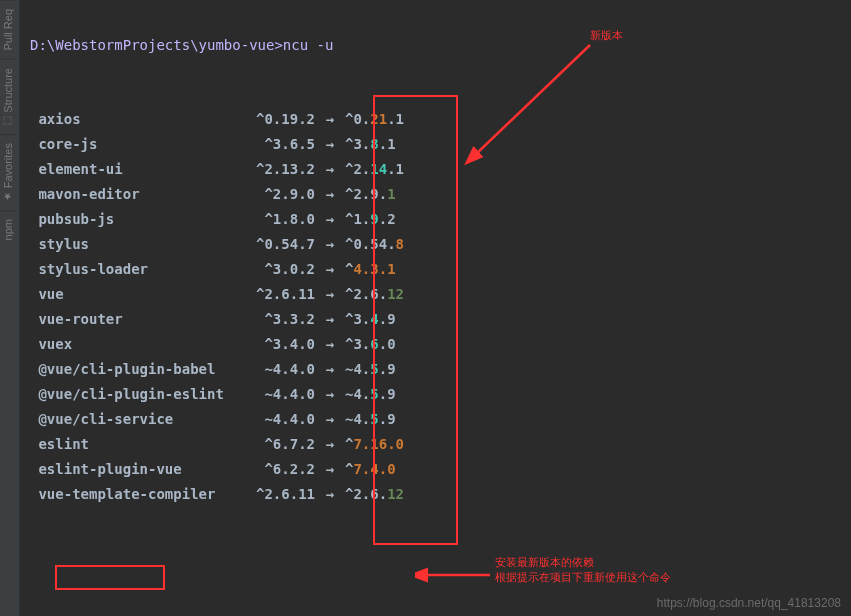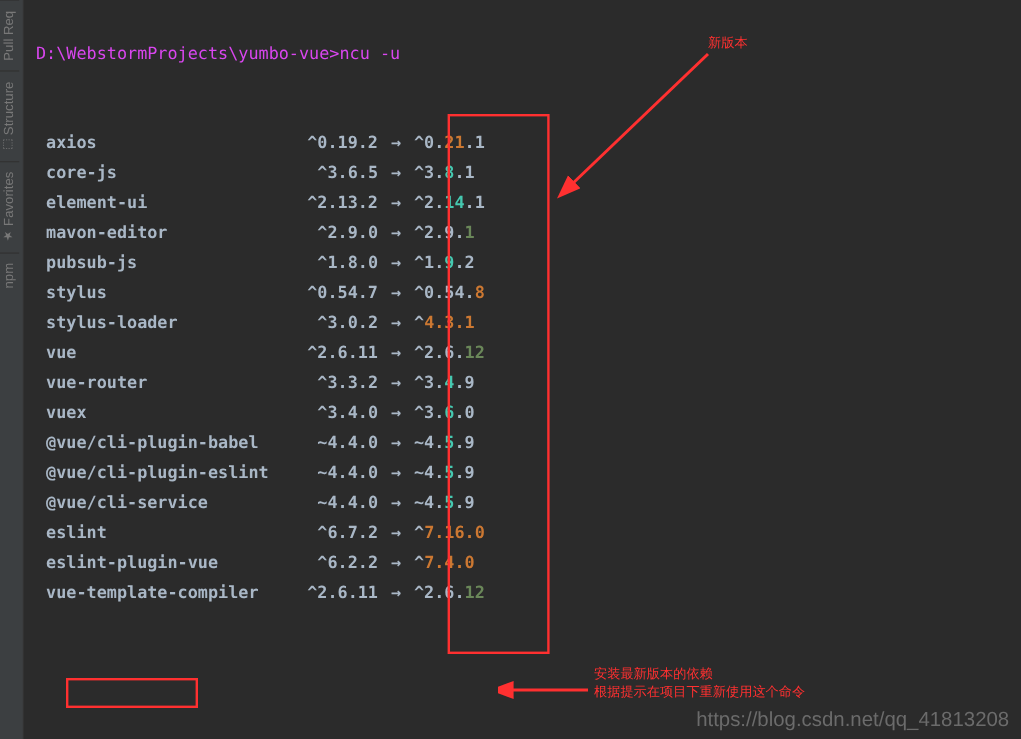--- a/index.html
+++ b/index.html
@@ -41,21 +41,21 @@
 .terminal {
   position: absolute;
   left: 20px;
   top: 0;
   right: 0;
   bottom: 0;
   padding: 8px 10px;
   line-height: 1.8;
   white-space: pre;
 }
-.prompt-line { color: #d946ef; }
+.prompt-line { color: #c4b5fd; }
 .pkg-table { margin-top: 24px; font-weight: bold; }
 .pkg-row { display: flex; align-items: center; height: 25px; }
 .pkg-name { width: 210px; }
 .pkg-old { width: 75px; text-align: right; }
 .pkg-arrow { width: 30px; text-align: center; }
 .pkg-new { width: 75px; text-align: left; padding-right:8px; }
 .c-green { color: #6a8759; }
 .c-cyan { color: #45c8b0; }
 .c-red { color: #cc7832; }
 .highlight-box {
@@ -72,21 +72,21 @@
   font-size: 11px;
   pointer-events: none;
 }
 .ann1 { left: 590px; top: 28px; }
 .ann2 { left: 495px; top: 555px; line-height: 1.4; }
 .arrow-svg { position: absolute; pointer-events: none; }
 .watermark {
   position: absolute;
   right: 10px;
   bottom: 6px;
-  font-size: 17px;
+  font-size: 12px;
   color: #6b6b6b;
   font-family: Arial, sans-serif;
 }
 </style>
 </head>
 <body>
 
 <div class="sidebar">
   <div class="sidebar-item"><span>Pull Req</span></div>
   <div class="sidebar-item"><span class="sidebar-icon">⬚</span><span>Structure</span></div>

